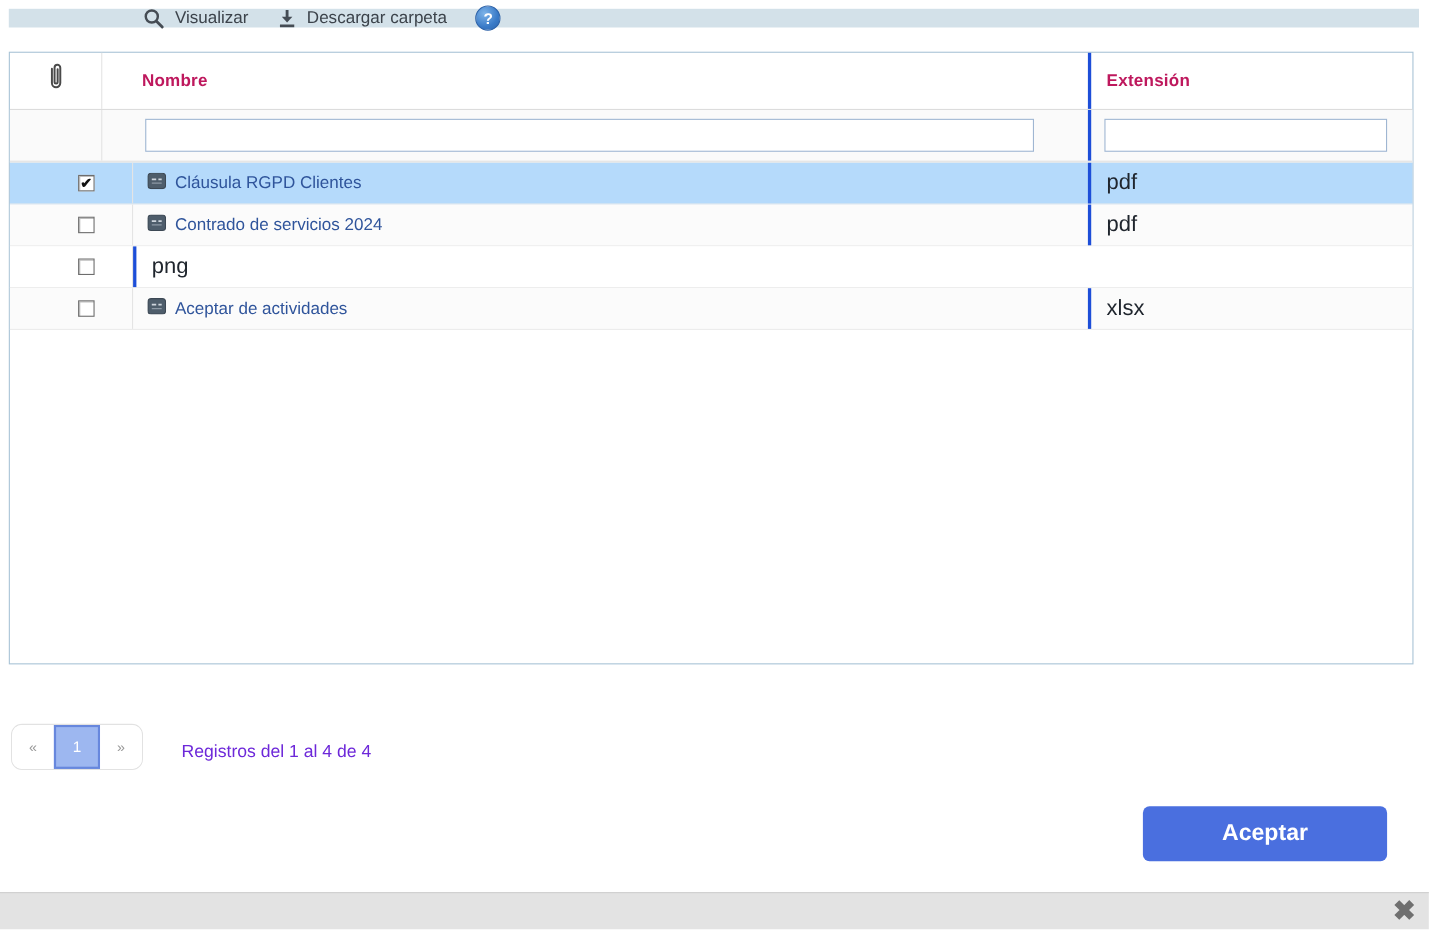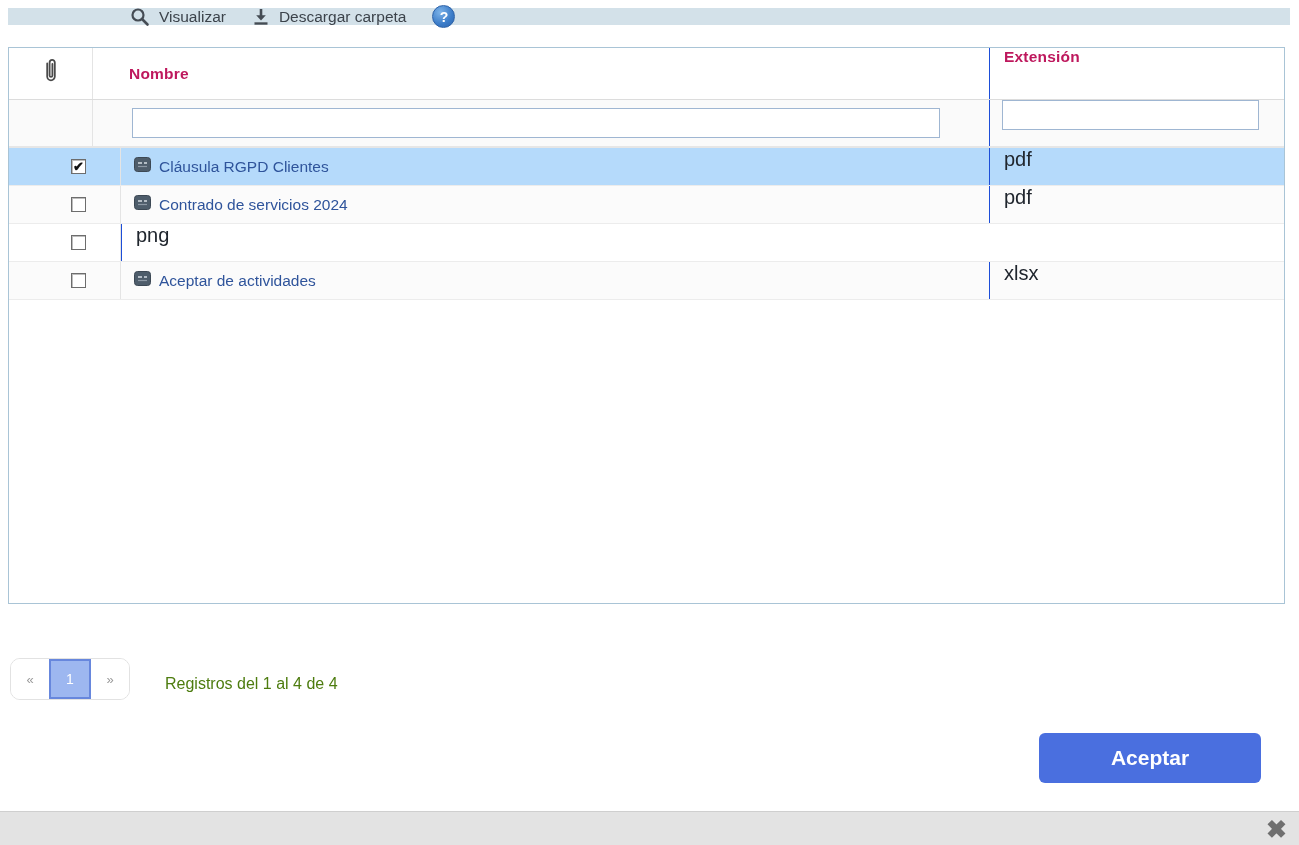--- a/index.html
+++ b/index.html
@@ -18,22 +18,22 @@
               border:1px solid #2d62a8; color:#fff; font-weight:bold; font-size:14px;
               display:flex; align-items:center; justify-content:center; cursor:pointer; }
 
   
   .table-wrap { position:absolute; left:8px; top:47px; width:1277px; height:557px;
                 border:1px solid #a9c4d6; background:#fff; }
   .trow { display:flex; width:100%; }
   .col-attach { width:84px; flex:0 0 84px; border-right:1px solid #e4e4e4;
                 display:flex; align-items:center; justify-content:center; }
   .col-nombre { flex:1 1 auto; display:flex; align-items:center; }
-  .col-ext { width:295px; flex:0 0 295px; border-left:1px solid #1d4ed8;
-             display:flex; padding-left:14px; }
+  .col-ext { width:295px; flex:0 0 295px; border-left:3px solid #1d4ed8;
+             display:flex; align-items:center; padding-left:14px; }
   .thead { height:52px; border-bottom:1px solid #dcdcdc; }
   .thead .col-nombre { padding-left:36px; }
   .th-label { font-weight:bold; font-size:15.5px; color:#be185d; letter-spacing:.2px; }
   .tfilter { height:48px; background:#fafafa; border-bottom:2px solid #e6e6e6; }
   .tfilter .col-nombre { padding-left:39px; }
   .filter-input { height:30px; border:1px solid #9fb6d2; background:#fff; outline:none;
                   font-size:14px; padding:0 6px; color:#333; }
   .filter-nombre { width:808px; }
   .filter-ext { width:257px; margin-left:-1px; }
 
@@ -51,21 +51,21 @@
   .doc-icon { display:block; flex:0 0 auto; }
 
   
   .pager { position:absolute; left:10px; top:658px; height:42px; display:flex;
            border:1px solid #e2e2e2; border-radius:10px; overflow:hidden; background:#fff; }
   .pager-btn { width:38px; height:100%; display:flex; align-items:center; justify-content:center;
                color:#9a9a9a; font-size:13px; cursor:pointer; background:#fff; }
   .pager-page { width:42px; height:100%; display:flex; align-items:center; justify-content:center;
                 background:#9db7f0; border:2px solid #6787dd; color:#fff; font-size:14px;
                 cursor:pointer; }
-  .registros { position:absolute; left:165px; top:675px; font-size:16px; color:#4d7c0f; }
+  .registros { position:absolute; left:165px; top:675px; font-size:16px; color:#6d28d9; }
 
   
   .accept-btn { position:absolute; left:1039px; top:733px; width:222px; height:50px;
                 background:#4a6fdf; border:none; border-radius:6px; color:#fff;
                 font-weight:bold; font-size:21px; cursor:pointer;
                 font-family:"Liberation Sans", sans-serif; }
 
   
   .bottombar { position:absolute; left:0; bottom:0; width:1299px; height:34px;
                background:#e3e3e3; border-top:1px solid #cfcfcf; display:flex;

